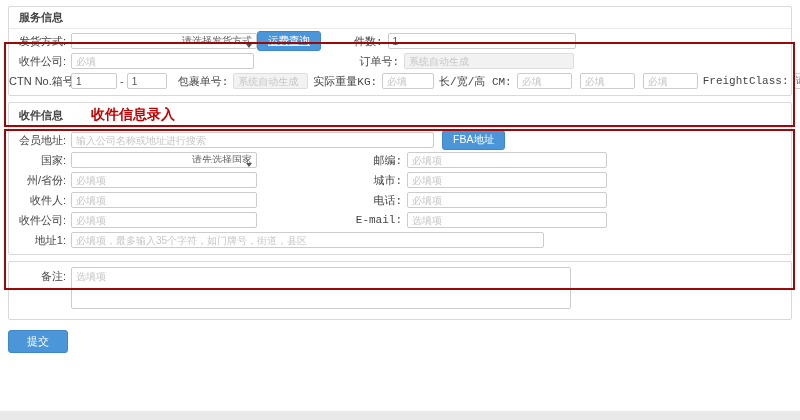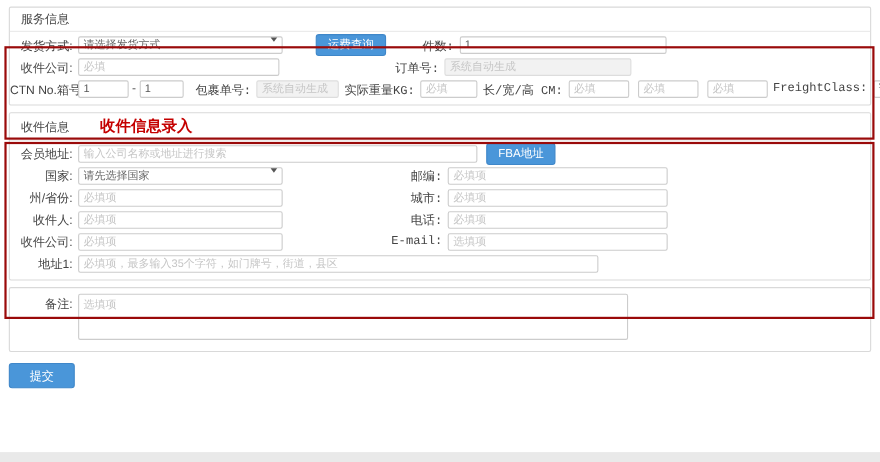--- a/index.html
+++ b/index.html
@@ -9,47 +9,47 @@
 
   
   .topbar { height:28px; display:flex; align-items:center; padding:0 8px; border-bottom:1px solid #e7e7e7; }
   .bc-bar { width:3px; height:12px; background:#3f74a3; margin-right:5px; }
   .bc-text { font-size:10.5px; color:#333; }
   .annot-top { margin-left:10px; font-size:15px; font-weight:bold; color:#c40000; }
 
   
   .section { border:1px solid #d9d9d9; border-radius:2px; margin:6px 8px; background:#fff; }
   .sec-head { display:flex; align-items:center; padding:3px 10px; border-bottom:1px solid #e9e9e9; }
-  .sec-title { font-weight:normal; font-size:11px; color:#444;text-align:center; }
+  .sec-title { font-weight:bold; font-size:11px; color:#444;text-align:center; }
   .annot-inline { margin-left:28px; font-size:14px; font-weight:bold; color:#c40000; }
   .sec-body { padding:2px 6px 4px 0; }
 
   .frow { display:flex; align-items:center; height:20px; white-space:nowrap; }
   .lbl { width:62px; flex-shrink:0; text-align:right; padding-right:5px; color:#444; font-size:11px; }
   .lbl-mid { text-align:right; padding:0 5px; color:#444; font-size:11px;font-family:Liberation Mono, monospace; }
   .w150r { width:150px; flex-shrink:0; }
 
   .ipt { height:16px; border:1px solid #ccc; border-radius:2px; padding:0 4px;
     font-size:10px; color:#555; font-family:inherit; background:#fff; }
   .ipt::placeholder { color:#c6c6c6; }
   .ipt:disabled, .ipt.dis { background:#f2f2f2; border-color:#ddd; }
   .sel { height:16px; border:1px solid #ccc; border-radius:2px; background:#fff;
-    display:flex; align-items:flex-start; justify-content:space-between; padding:0 4px; color:#666; font-size:10px; }
+    display:flex; align-items:flex-end; justify-content:space-between; padding:0 4px; color:#666; font-size:10px;flex-direction:column; }
   .sel-text { overflow:hidden; }
   .chev { width:0; height:0; border-left:3.5px solid transparent; border-right:3.5px solid transparent;
     border-top:4px solid #555; margin-left:4px; flex-shrink:0; }
 
   .btn-blue { background:#4a96d9; color:#fff; border:1px solid #3f87c9; border-radius:3px;
     font-size:10.5px; padding:2px 10px; cursor:pointer; font-family:inherit; }
 
   .w186{width:186px;} .w188{width:188px;} .w183{width:183px;} .w170{width:170px;}
   .w46{width:46px;} .w40{width:40px;} .w75{width:75px;} .w52{width:52px;} .w55{width:55px;}
   .w37{width:37px;} .w343{width:363px;} .w200{width:200px;} .w473{width:473px;} .w433{width:433px;}
   .dash { padding:0 3px; color:#555; }
-  .gap6{margin-left:6px;} .gap8{margin-left:8px;} .gap28{margin-left:28px;} .gap30{margin-left:30px;}
+  .gap6{margin-left:6px;} .gap8{margin-left:8px;} .gap28{margin-left:28px;} .gap30{text-decoration:underline;}
 
   .cbx { width:9px; height:9px; border:1px solid #aaa; border-radius:1px; background:#fff;
     display:inline-block; margin:0 4px 0 8px; flex-shrink:0; }
   .cbx-lbl { font-size:10.5px; color:#555; }
 
   textarea.ta { width:500px; height:42px; border:1px solid #ccc; border-radius:2px; resize:none;
     font-size:10px; color:#555; padding:2px 4px; font-family:inherit; }
   textarea.ta::placeholder { color:#c6c6c6; }
   .ta-row { align-items:flex-start; height:auto; padding:3px 0 6px; }
   .ta-lbl { padding-top:2px;text-align:right; }

